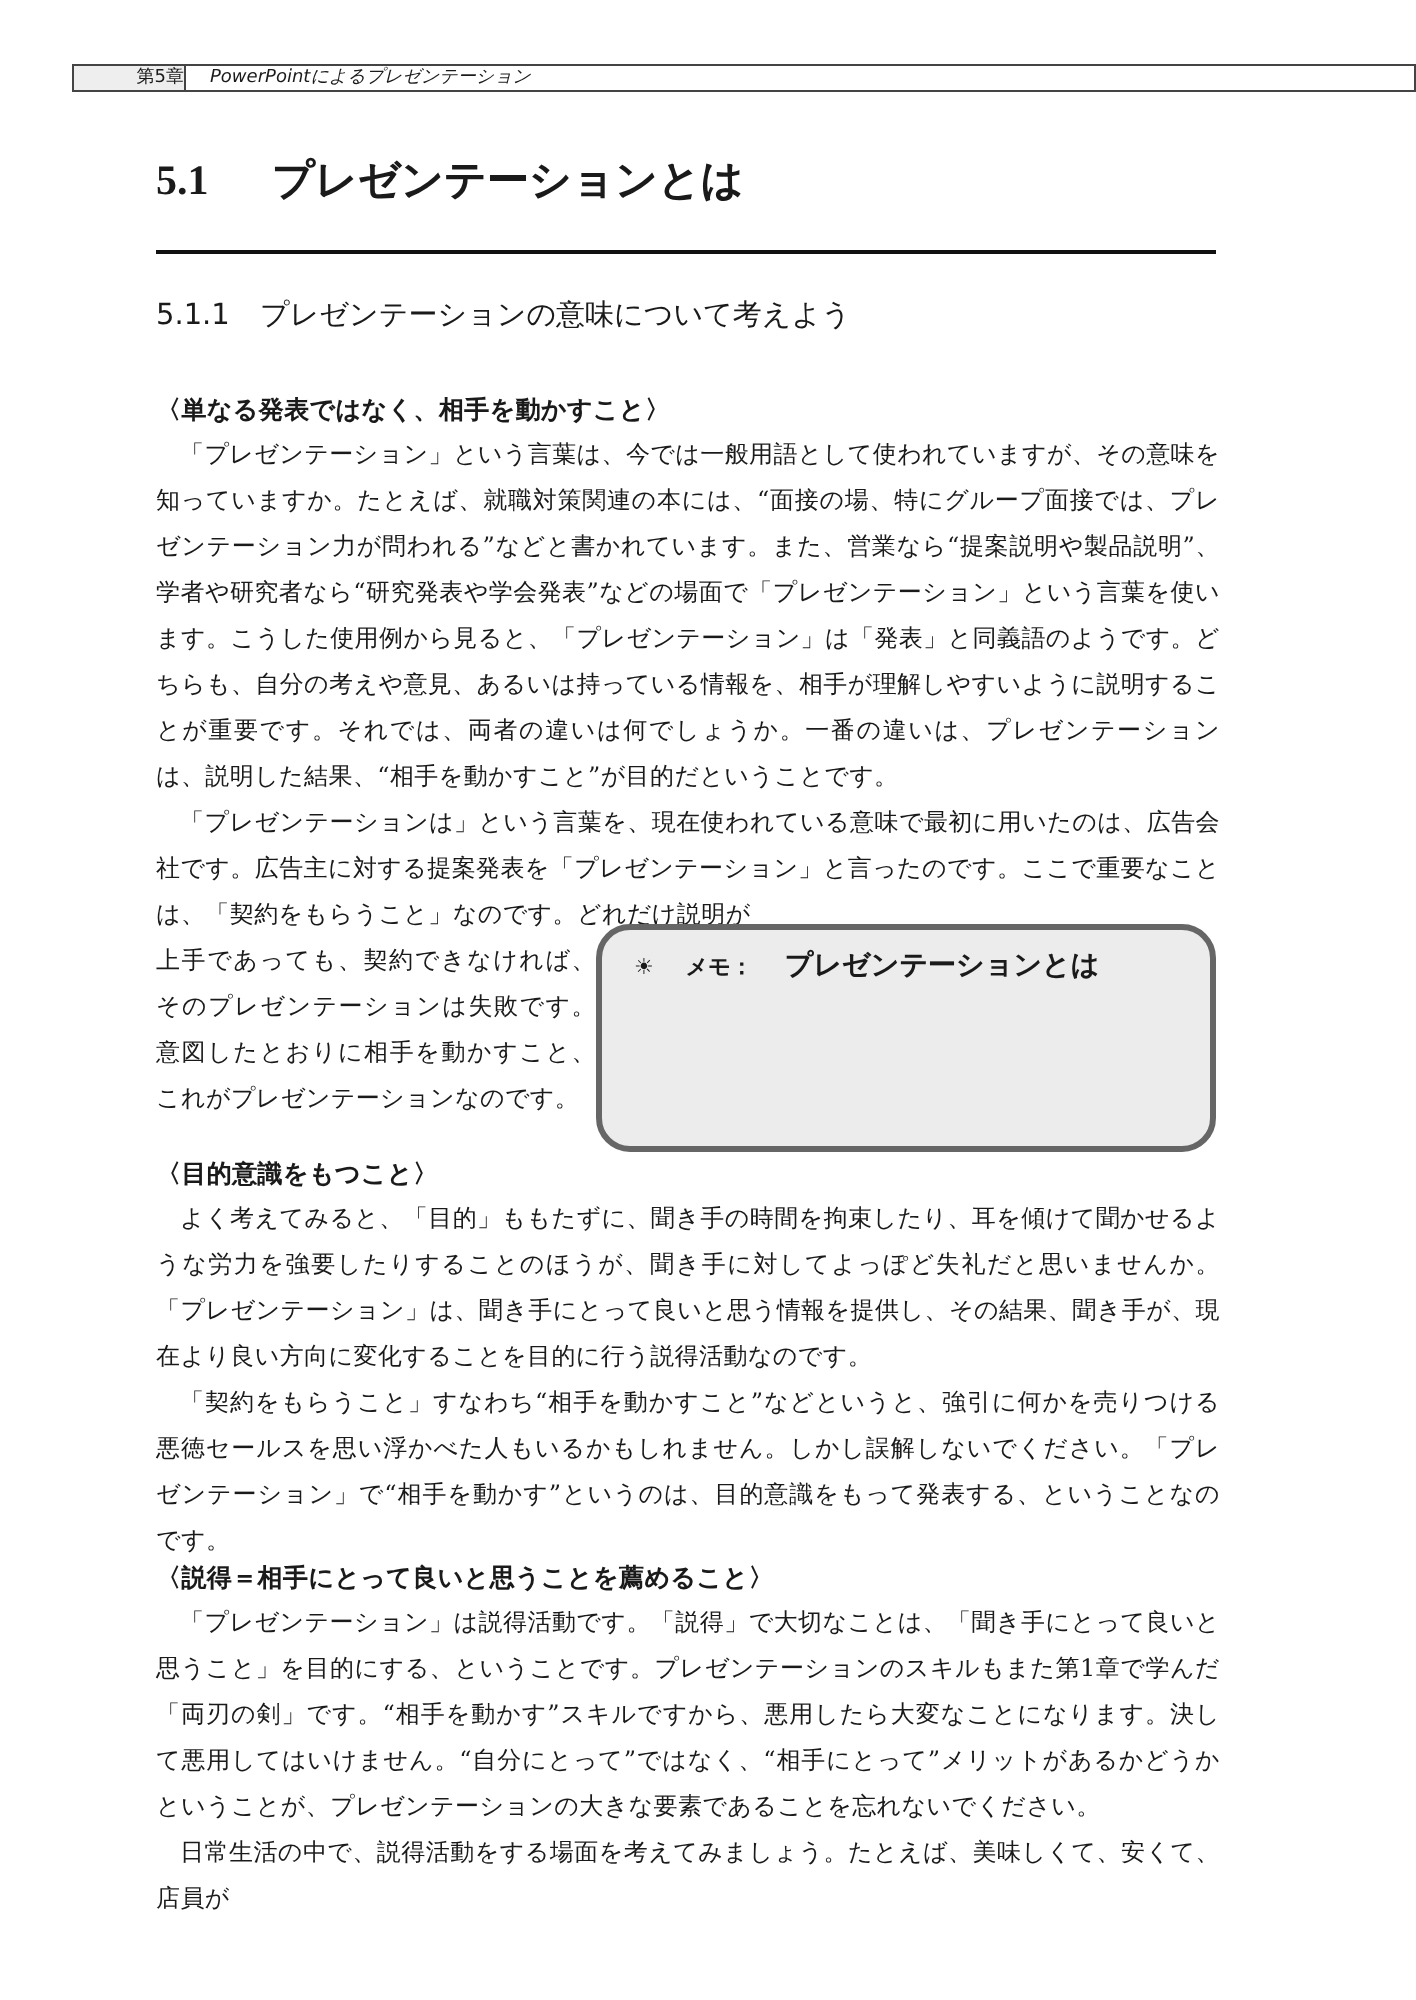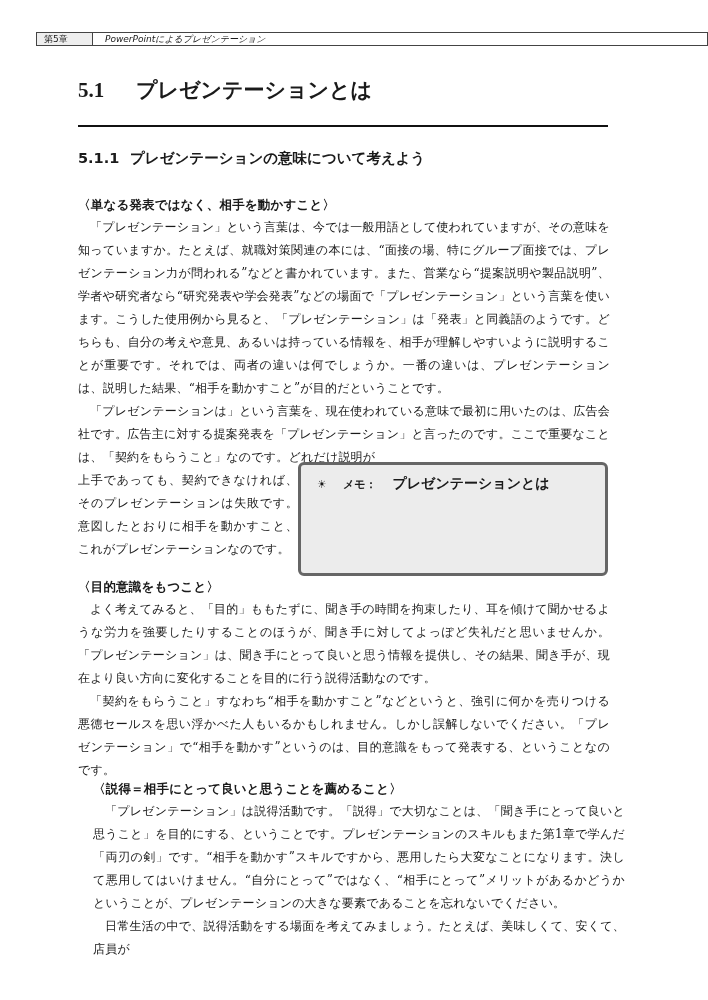--- a/index.html
+++ b/index.html
@@ -9,49 +9,49 @@
     color: #1a1a1a;
   }
   .chapter-header {
     position: absolute; left: 36px; top: 32px; width: 672px; height: 14px;
     border: 1px solid #444; display: flex; box-sizing: border-box;
     font-family: "DejaVu Sans", "Liberation Sans", sans-serif;
     font-size: 9px; line-height: 12px;
   }
   .chapter-header .cell-num {
     width: 56px; border-right: 1px solid #444; padding-left: 7px;
-    background: #eeeeee; box-sizing: border-box;
+    background: #eeeeee; box-sizing: border-box; text-align: right;
   }
   .chapter-header .cell-title { padding-left: 12px; font-style: italic; }
   .sec-title {
     position: absolute; left: 78px; top: 76px; width: 530px;
     font-family: Liberation Serif, serif;
     font-weight: bold; font-size: 21px; line-height: 28px;
     border-bottom: 2px solid #111; padding-bottom: 21px;
   }
   .sec-title .num { display: inline-block; width: 58px; }
   .subsec-title {
     position: absolute; left: 78px; top: 148px;
     font-family: "DejaVu Sans", "Liberation Sans", sans-serif;
-    font-weight: bold; font-size: 14.5px; line-height: 20px;
+    font-weight: normal; font-size: 14.5px; line-height: 20px;
   }
   .subsec-title .num { display: inline-block; width: 52px; }
   .block {
     position: absolute; left: 78px; width: 532px;
     font-size: 12px; line-height: 23px; letter-spacing: 0.2px;
   }
   .heading {
     font-family: "DejaVu Sans", "Liberation Sans", sans-serif;
     font-weight: bold; font-size: 12.5px; line-height: 22px;
   }
   .para { text-indent: 12px; margin: 0; text-align: justify; }
   .para-narrow { width: 220px; }
   .memo {
     position: absolute; left: 298px; top: 462px; width: 310px; height: 114px;
-    border: 3px solid #666; border-radius: 6px; background: #ececec;
+    border: 3px solid #666; border-radius: 17px; background: #ececec;
     box-sizing: border-box;
     padding-left: 40px;
   }
   .memo-title {
     position: absolute; left: 16px; top: 8px;
     font-family: "DejaVu Sans", "Liberation Sans", sans-serif;
     font-size: 14px; font-weight: bold; line-height: 20px;
   }
   .memo-title .label { font-size: 11px; margin-right: 16px; }
   .memo-body {
@@ -89,17 +89,17 @@
     <span class="label">☀</span><span class="label">メモ：</span><span>プレゼンテーションとは</span>
   </div>
 </div>
 
 <div class="block" style="top:576px;">
   <div class="heading">〈目的意識をもつこと〉</div>
   <p class="para">よく考えてみると、「目的」ももたずに、聞き手の時間を拘束したり、耳を傾けて聞かせるような労力を強要したりすることのほうが、聞き手に対してよっぽど失礼だと思いませんか。「プレゼンテーション」は、聞き手にとって良いと思う情報を提供し、その結果、聞き手が、現在より良い方向に変化することを目的に行う説得活動なのです。</p>
   <p class="para">「契約をもらうこと」すなわち“相手を動かすこと”などというと、強引に何かを売りつける悪徳セールスを思い浮かべた人もいるかもしれません。しかし誤解しないでください。「プレゼンテーション」で“相手を動かす”というのは、目的意識をもって発表する、ということなのです。</p>
 </div>
 
-<div class="block" style="top:778px;margin-left:15px;">
+<div class="block" style="top:778px;">
   <div class="heading">〈説得＝相手にとって良いと思うことを薦めること〉</div>
   <p class="para">「プレゼンテーション」は説得活動です。「説得」で大切なことは、「聞き手にとって良いと思うこと」を目的にする、ということです。プレゼンテーションのスキルもまた第1章で学んだ「両刃の剣」です。“相手を動かす”スキルですから、悪用したら大変なことになります。決して悪用してはいけません。“自分にとって”ではなく、“相手にとって”メリットがあるかどうかということが、プレゼンテーションの大きな要素であることを忘れないでください。</p>
   <p class="para">日常生活の中で、説得活動をする場面を考えてみましょう。たとえば、美味しくて、安くて、店員が</p>
 </div>
 
 </body></html>

